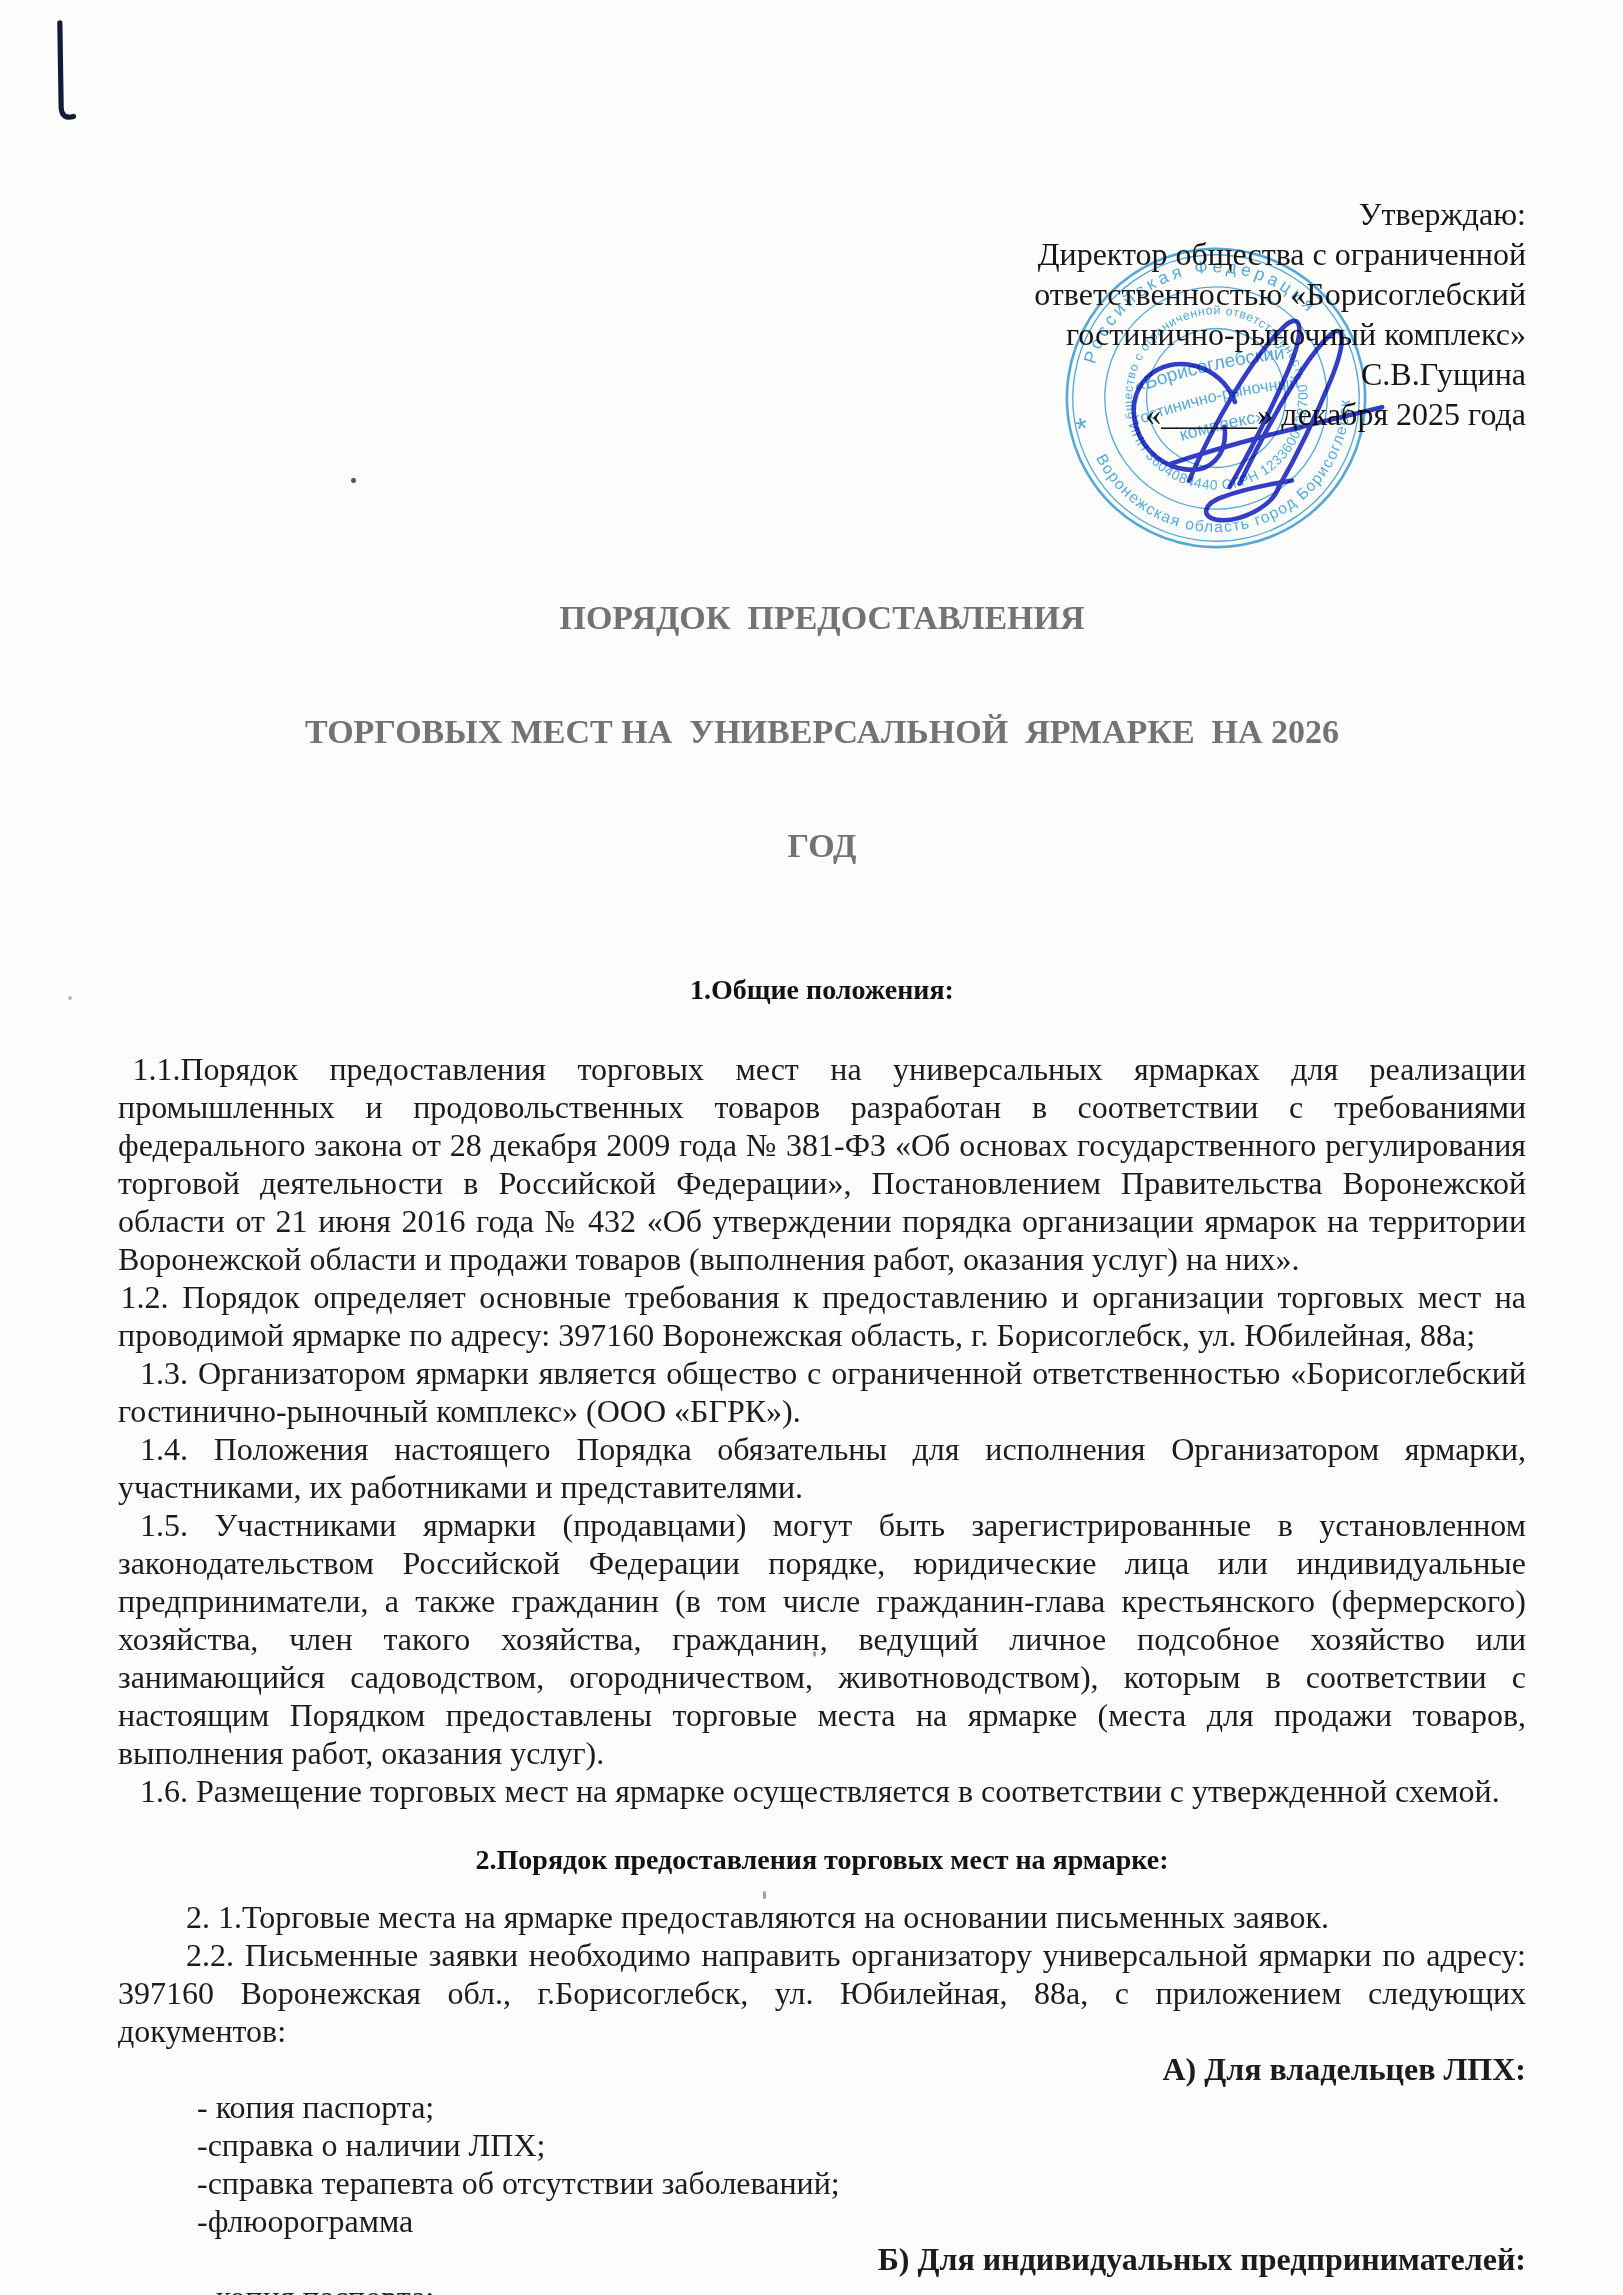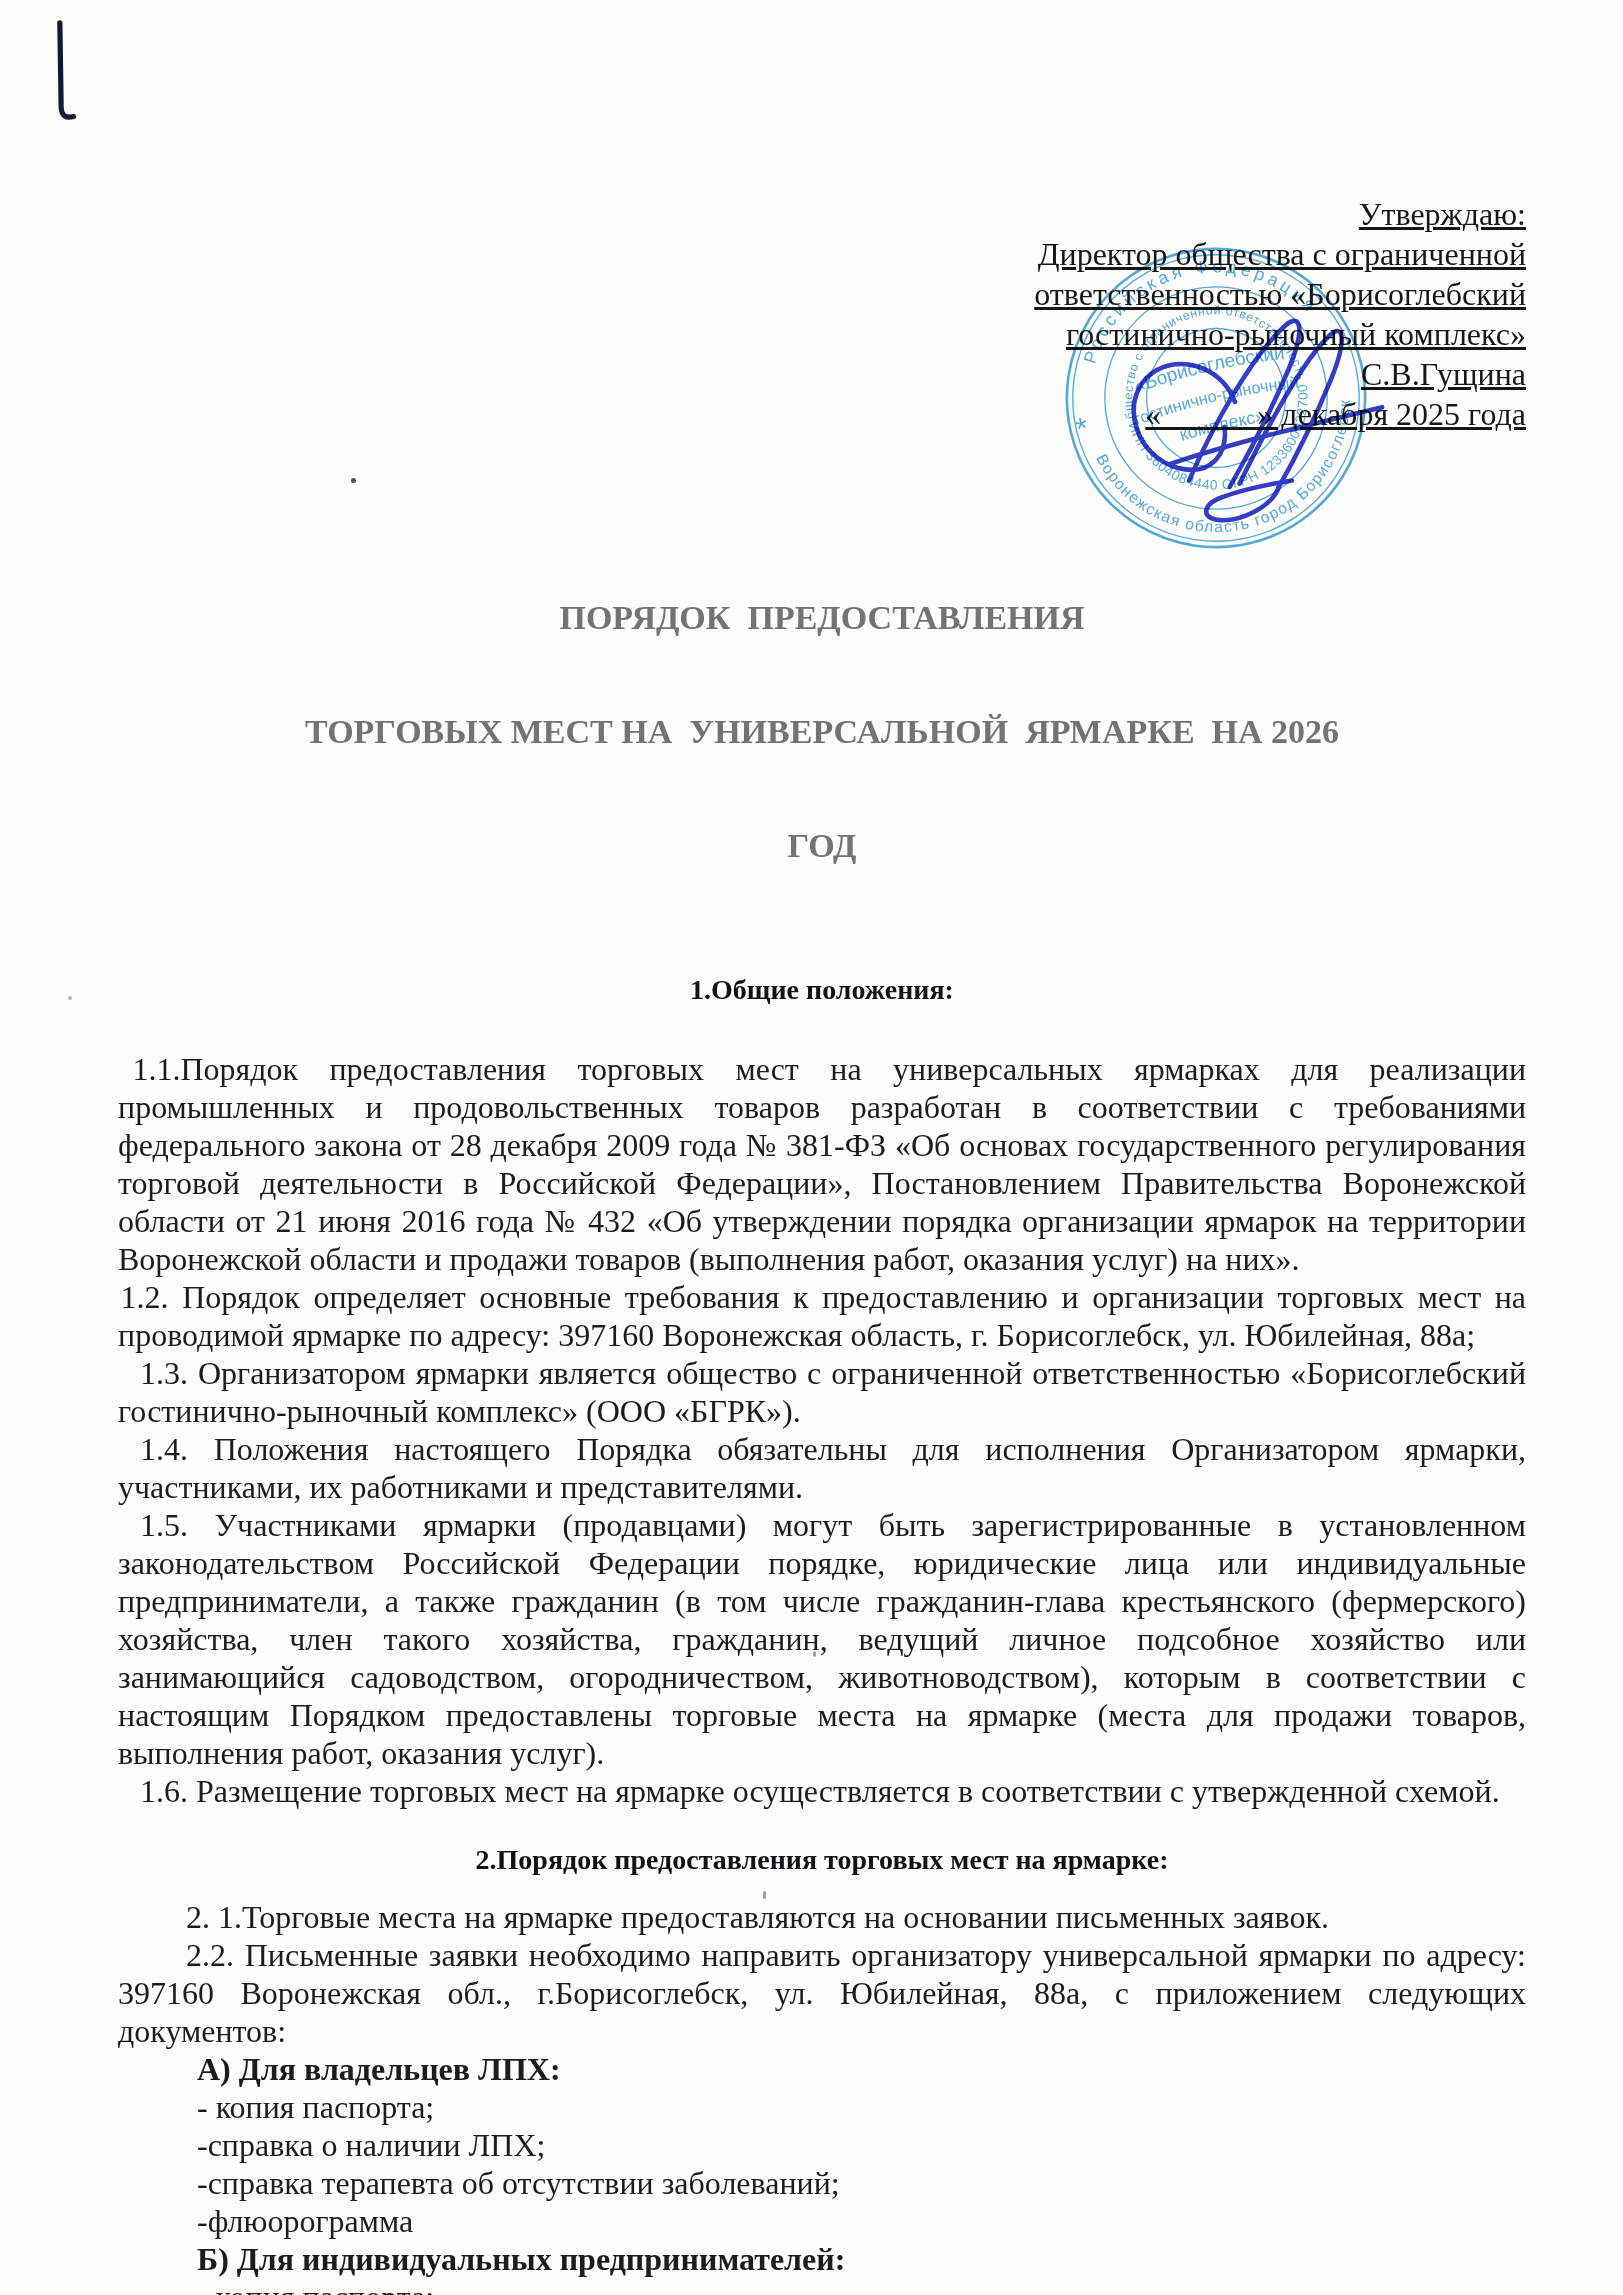--- a/index.html
+++ b/index.html
@@ -9,21 +9,21 @@
     background:#fcfcfa;
     overflow:hidden;
     font-family:"Liberation Serif","DejaVu Serif",serif;
     color:#1c1c1e;
   }
   
   .approval{
     position:absolute;top:194px;right:97px;width:589px;
     text-align:right;font-size:32px;line-height:40px;color:#17171a;
   }
-  .approval div{white-space:pre-wrap;text-decoration:underline;}
+  .approval div{white-space:pre-wrap;}
   
   .stamp{
     position:absolute;left:1061px;top:243px;width:310px;height:310px;
     mix-blend-mode:multiply;opacity:.88;
   }
   .signature{
     position:absolute;left:1081px;top:296px;width:321px;height:242px;
     mix-blend-mode:multiply;opacity:.95;
   }
   
@@ -42,21 +42,21 @@
     color:#121216;margin:0 0 41px 0;
   }
   .sec2-heading{margin-top:31px;margin-bottom:19px;}
   p.para{margin:0;text-align:justify;}
   .ind-sm{text-indent:14.4px;}
   .ind-0{text-indent:2.6px;}
   .ind-md{text-indent:22px;}
   .ind-lg{text-indent:68px;}
   .doclist{margin:0 0 0 79px;}
   .doclist div{line-height:38px;}
-  .list-head{font-weight:bold;}
+  .list-head{font-weight:bold;text-align:right;}
   
   .speck{position:absolute;background:#55555c;border-radius:50%;}
 </style>
 </head>
 <body>
 
 <div class="page">
 
   <svg class="penmark" viewBox="0 0 40 170" aria-hidden="true">
     <path d="M 9,4 L 11,134 Q 12,153 30,148" fill="none" stroke="#141b36" stroke-width="8" stroke-linecap="round"></path>

